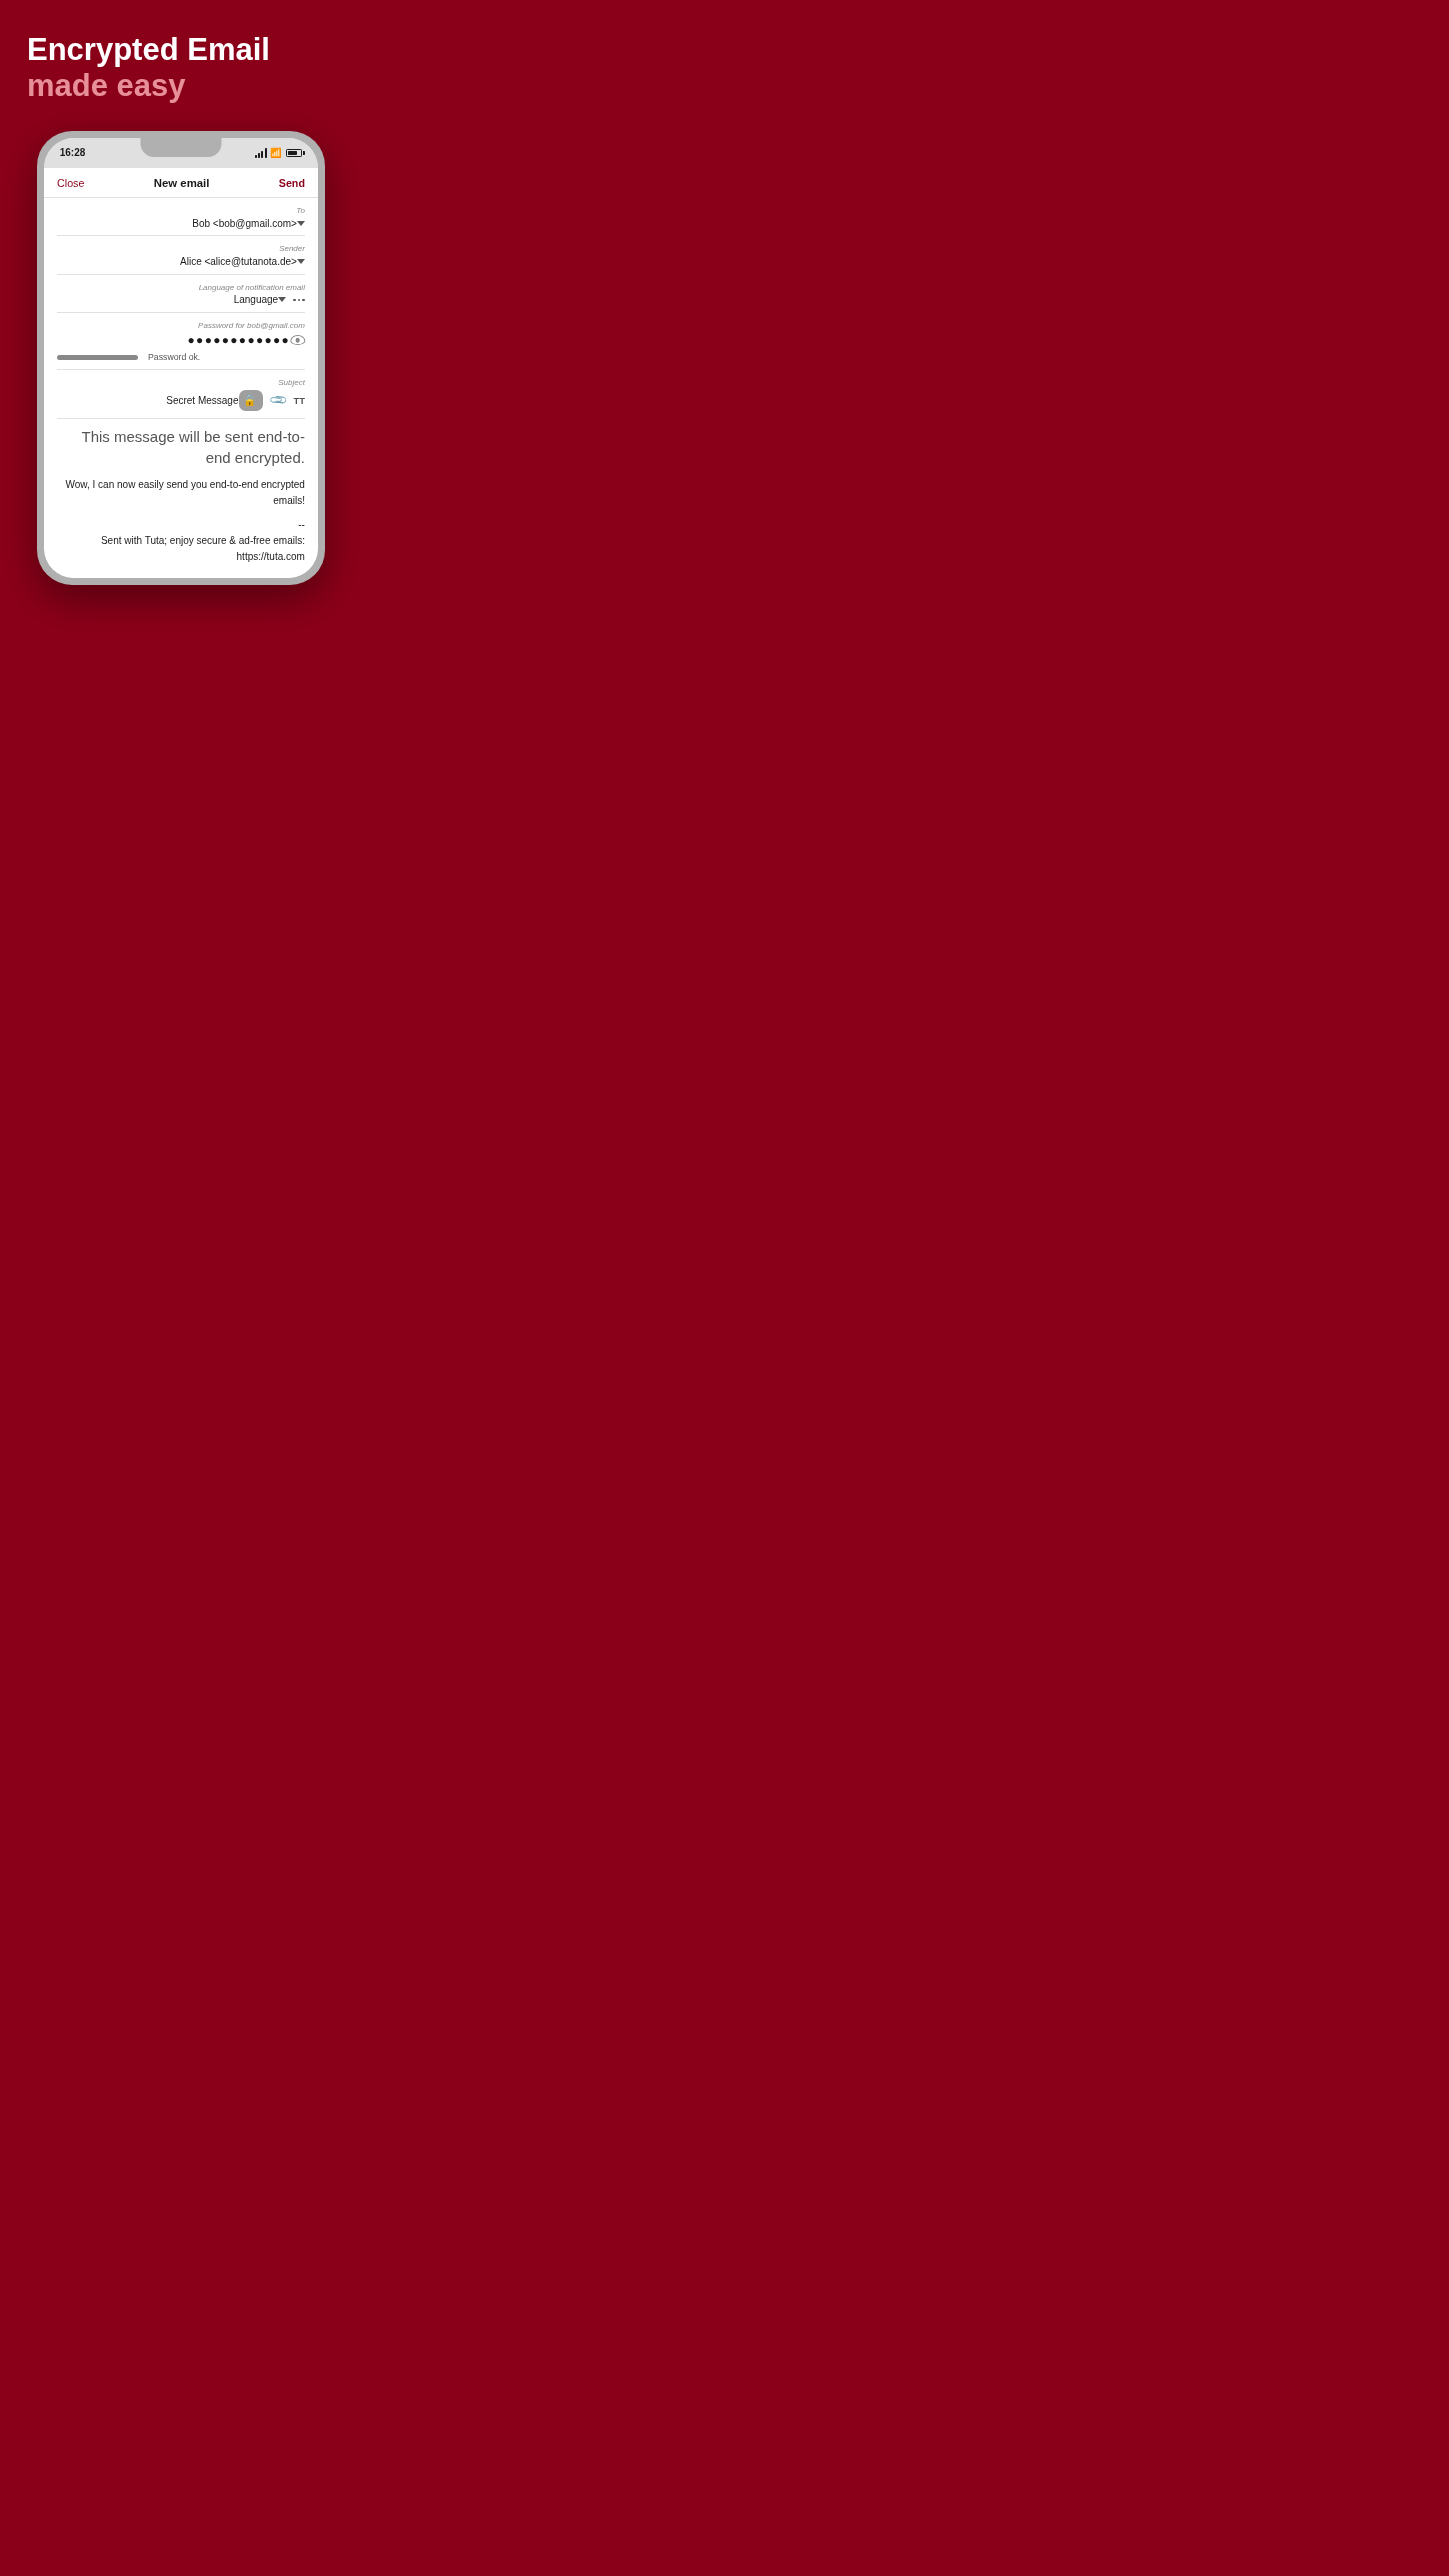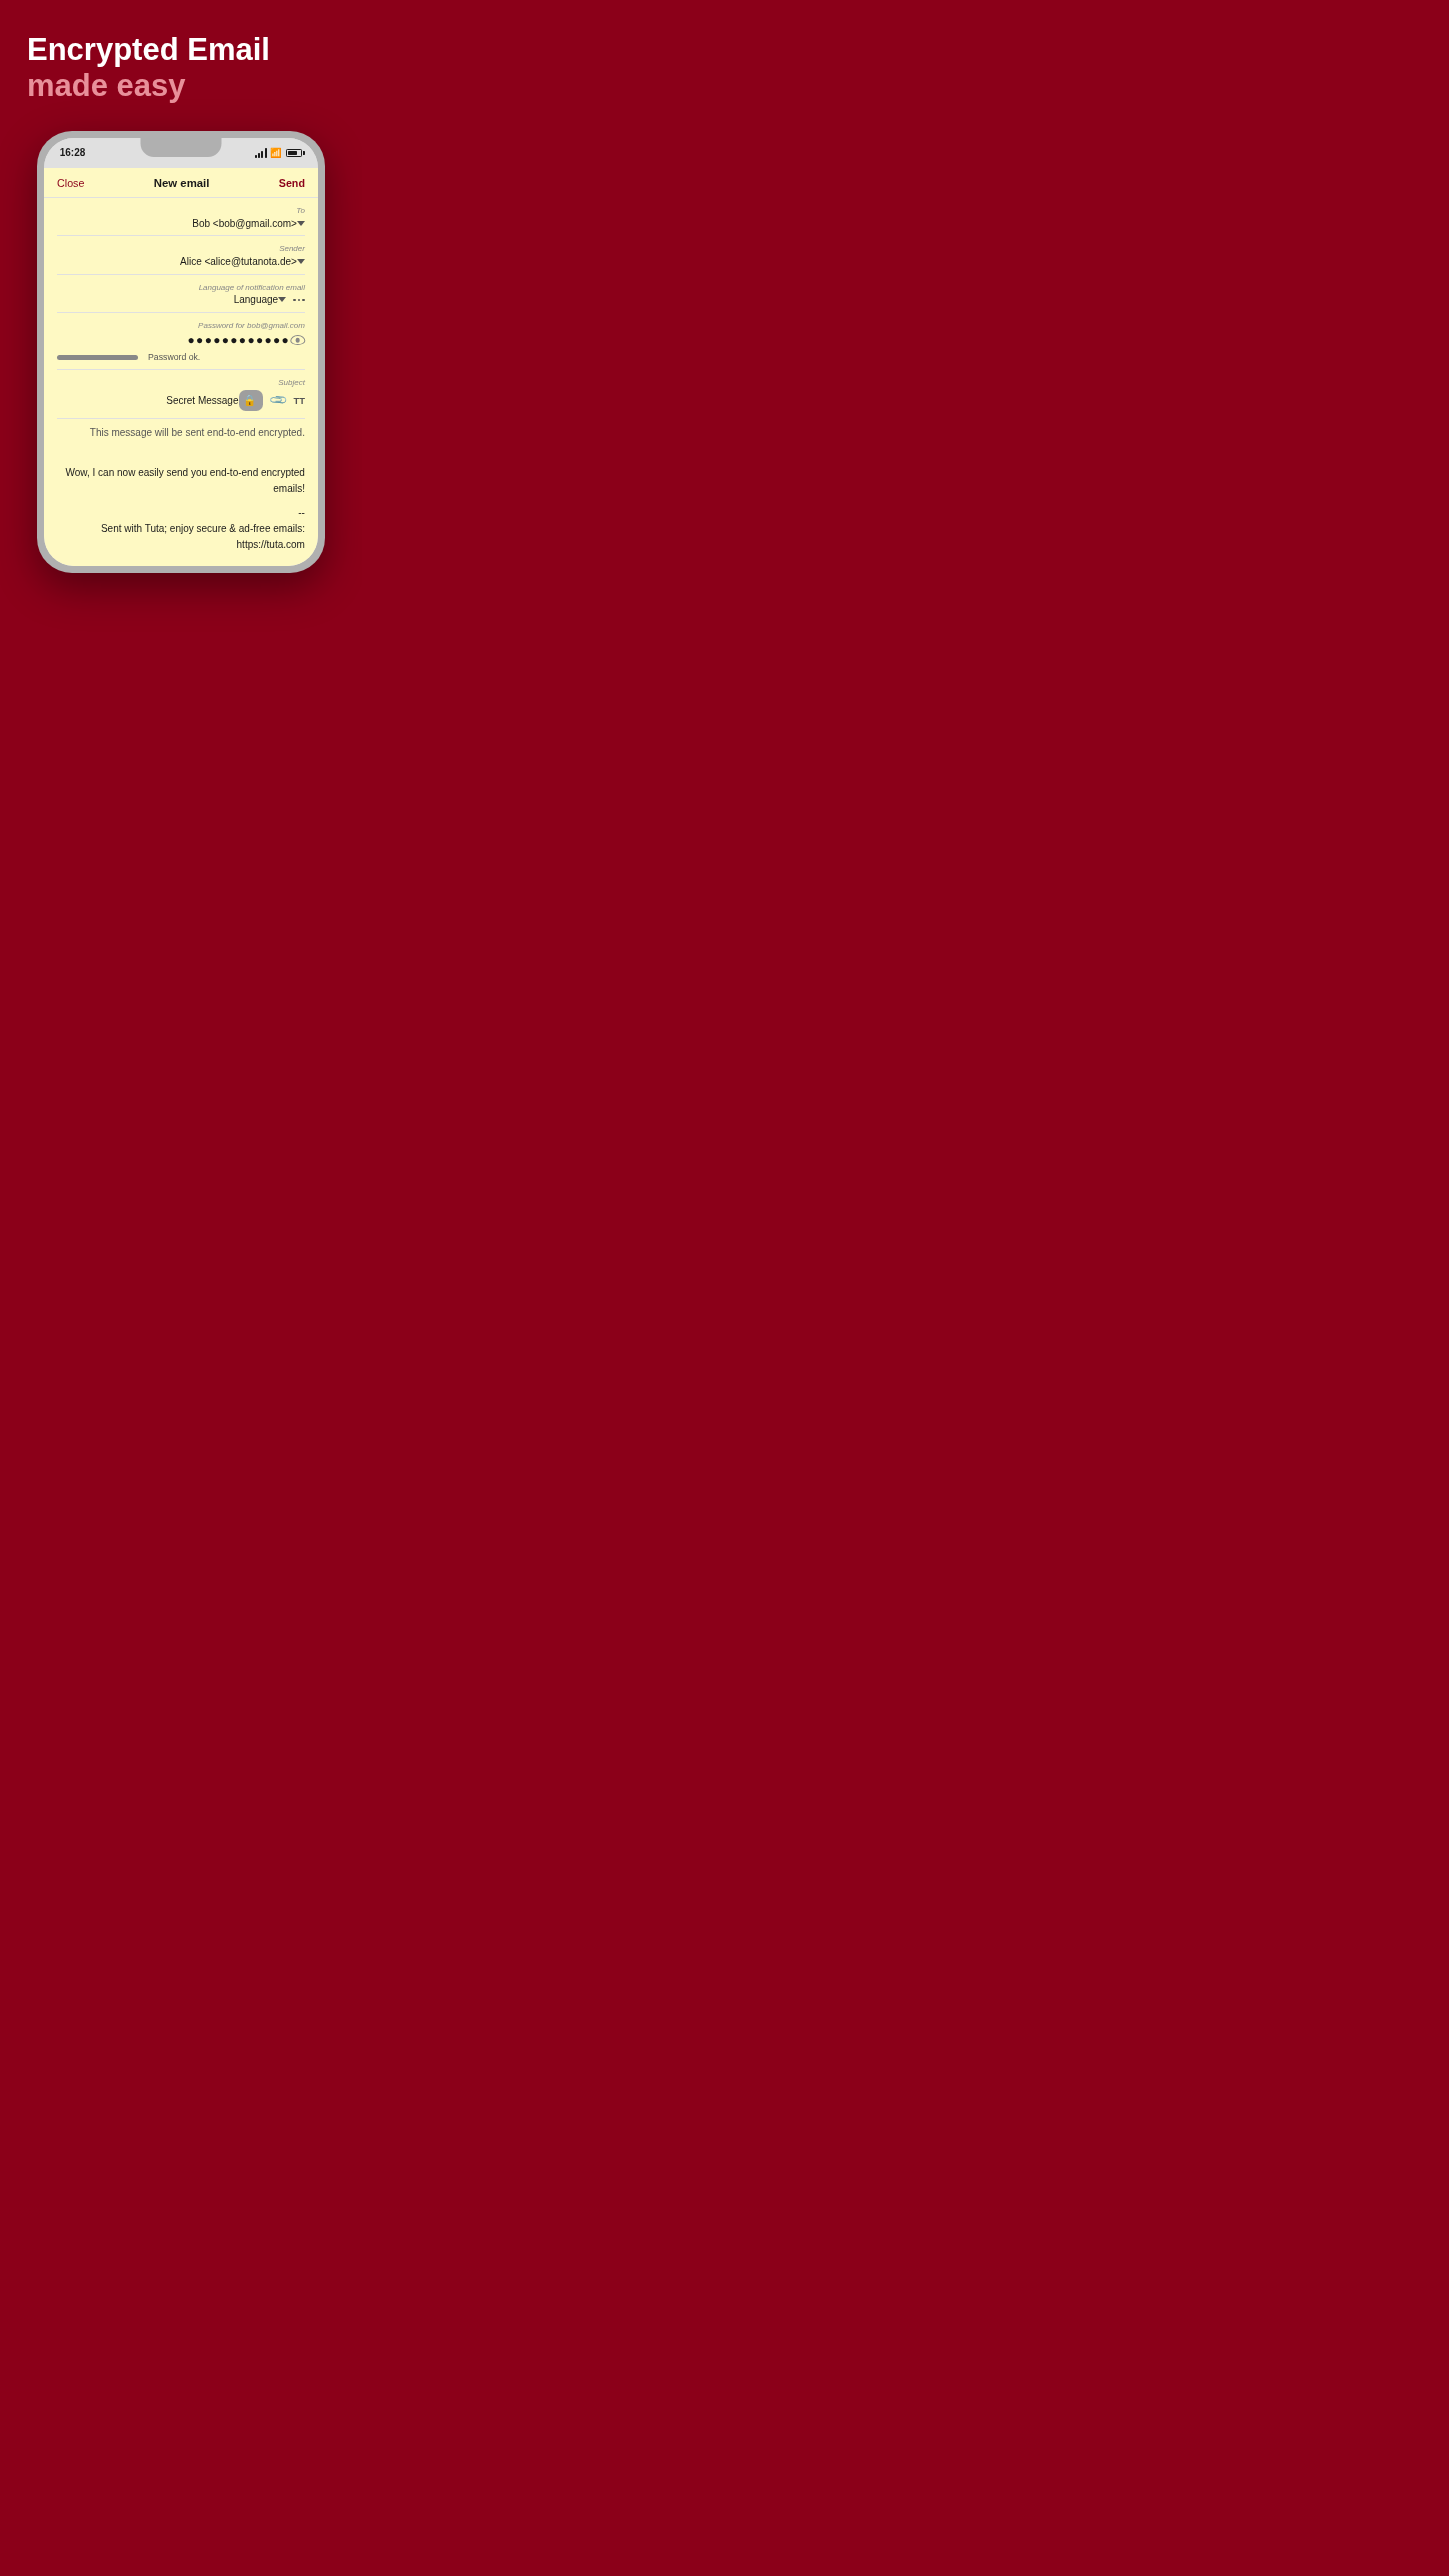--- a/index.html
+++ b/index.html
@@ -132,21 +132,21 @@
       transform: translateX(-50%);
       width: 81px;
       height: 19px;
       background: #b0b0b0;
       border-radius: 0 0 13.4px 13.4px;
       z-index: 10;
     }
 
     
     .email-screen {
-      background: #fef9c3;
+      background: #ffffff;
       border-radius: 0 0 28px 28px;
       overflow: hidden;
     }
 
     
     .email-header {
       display: flex;
       align-items: center;
       justify-content: space-between;
       padding: 9.4px 13.4px 8px;
@@ -324,23 +324,23 @@
       color: #555;
       cursor: pointer;
     }
 
     
     .email-body {
       padding: 6.7px 13.4px 13.4px;
     }
 
     .encryption-notice {
-      font-size: 10px;
+      font-size: 15px;
       color: #555;
-      margin-bottom: 25px;
+      margin-bottom: 9px;
       line-height: 1.4;
     }
 
     .email-message {
       font-size: 10px;
       color: #1a1a1a;
       line-height: 1.6;
     }
 
     .signature {

